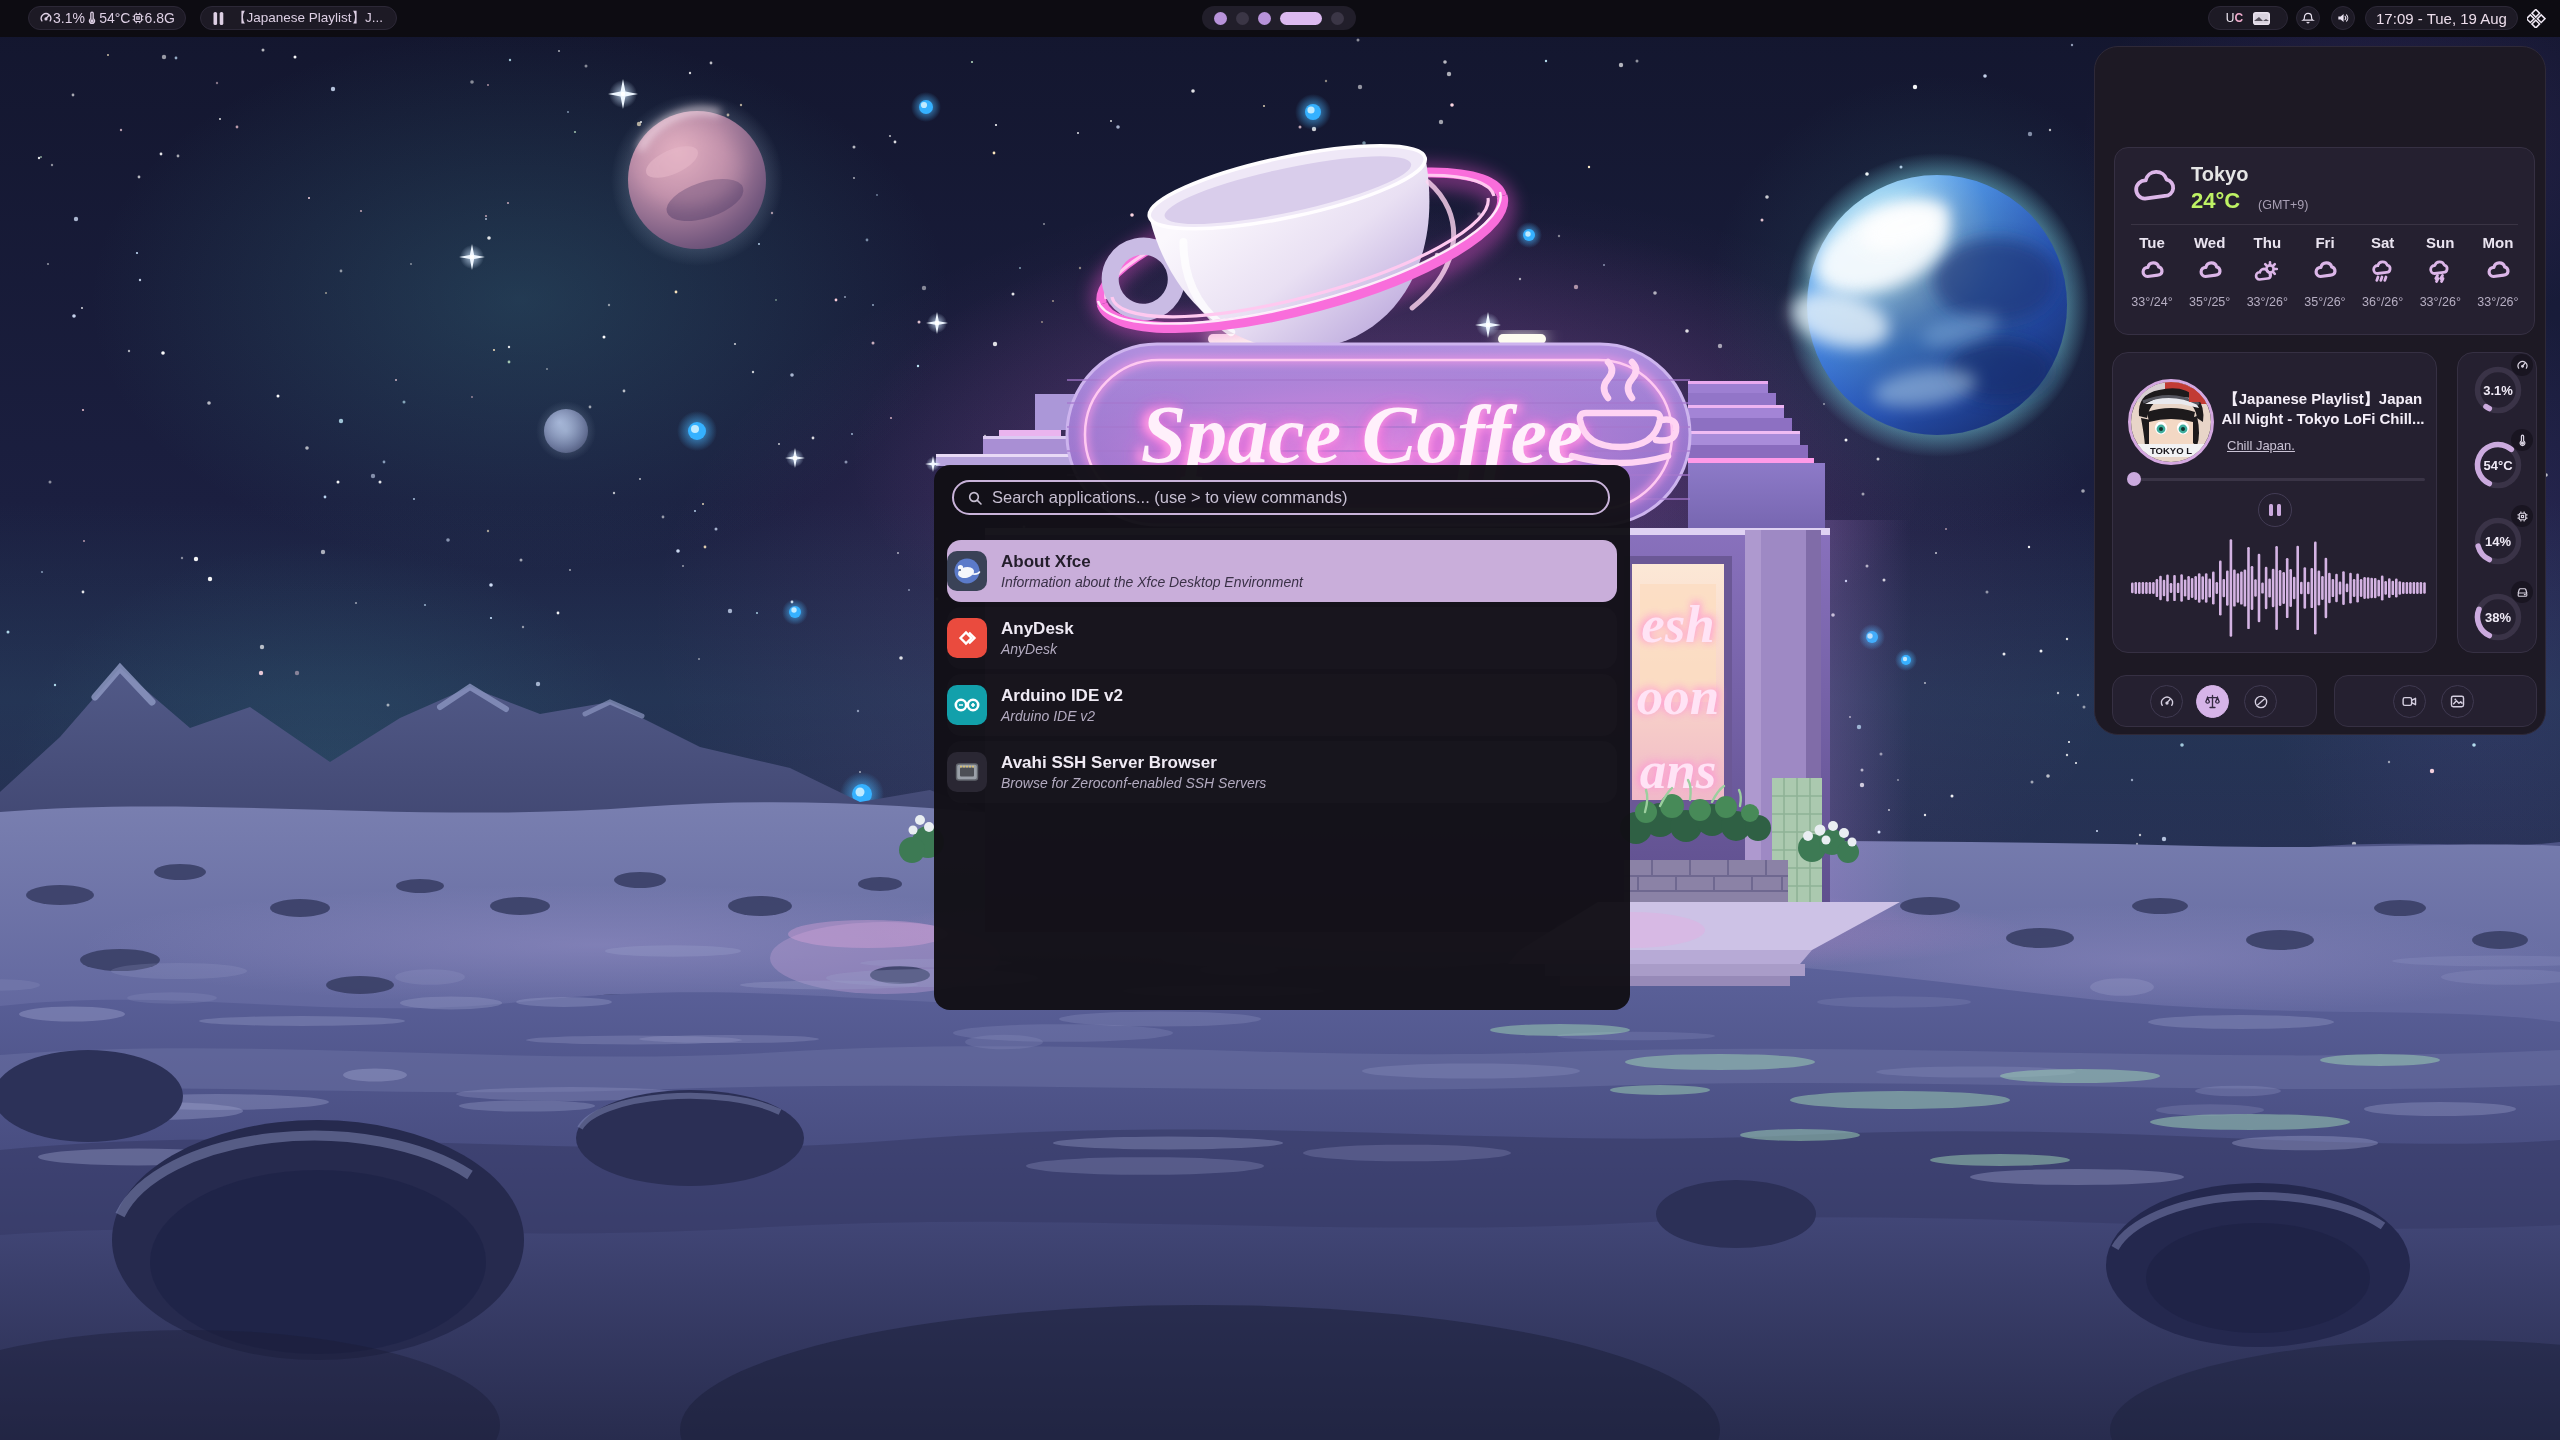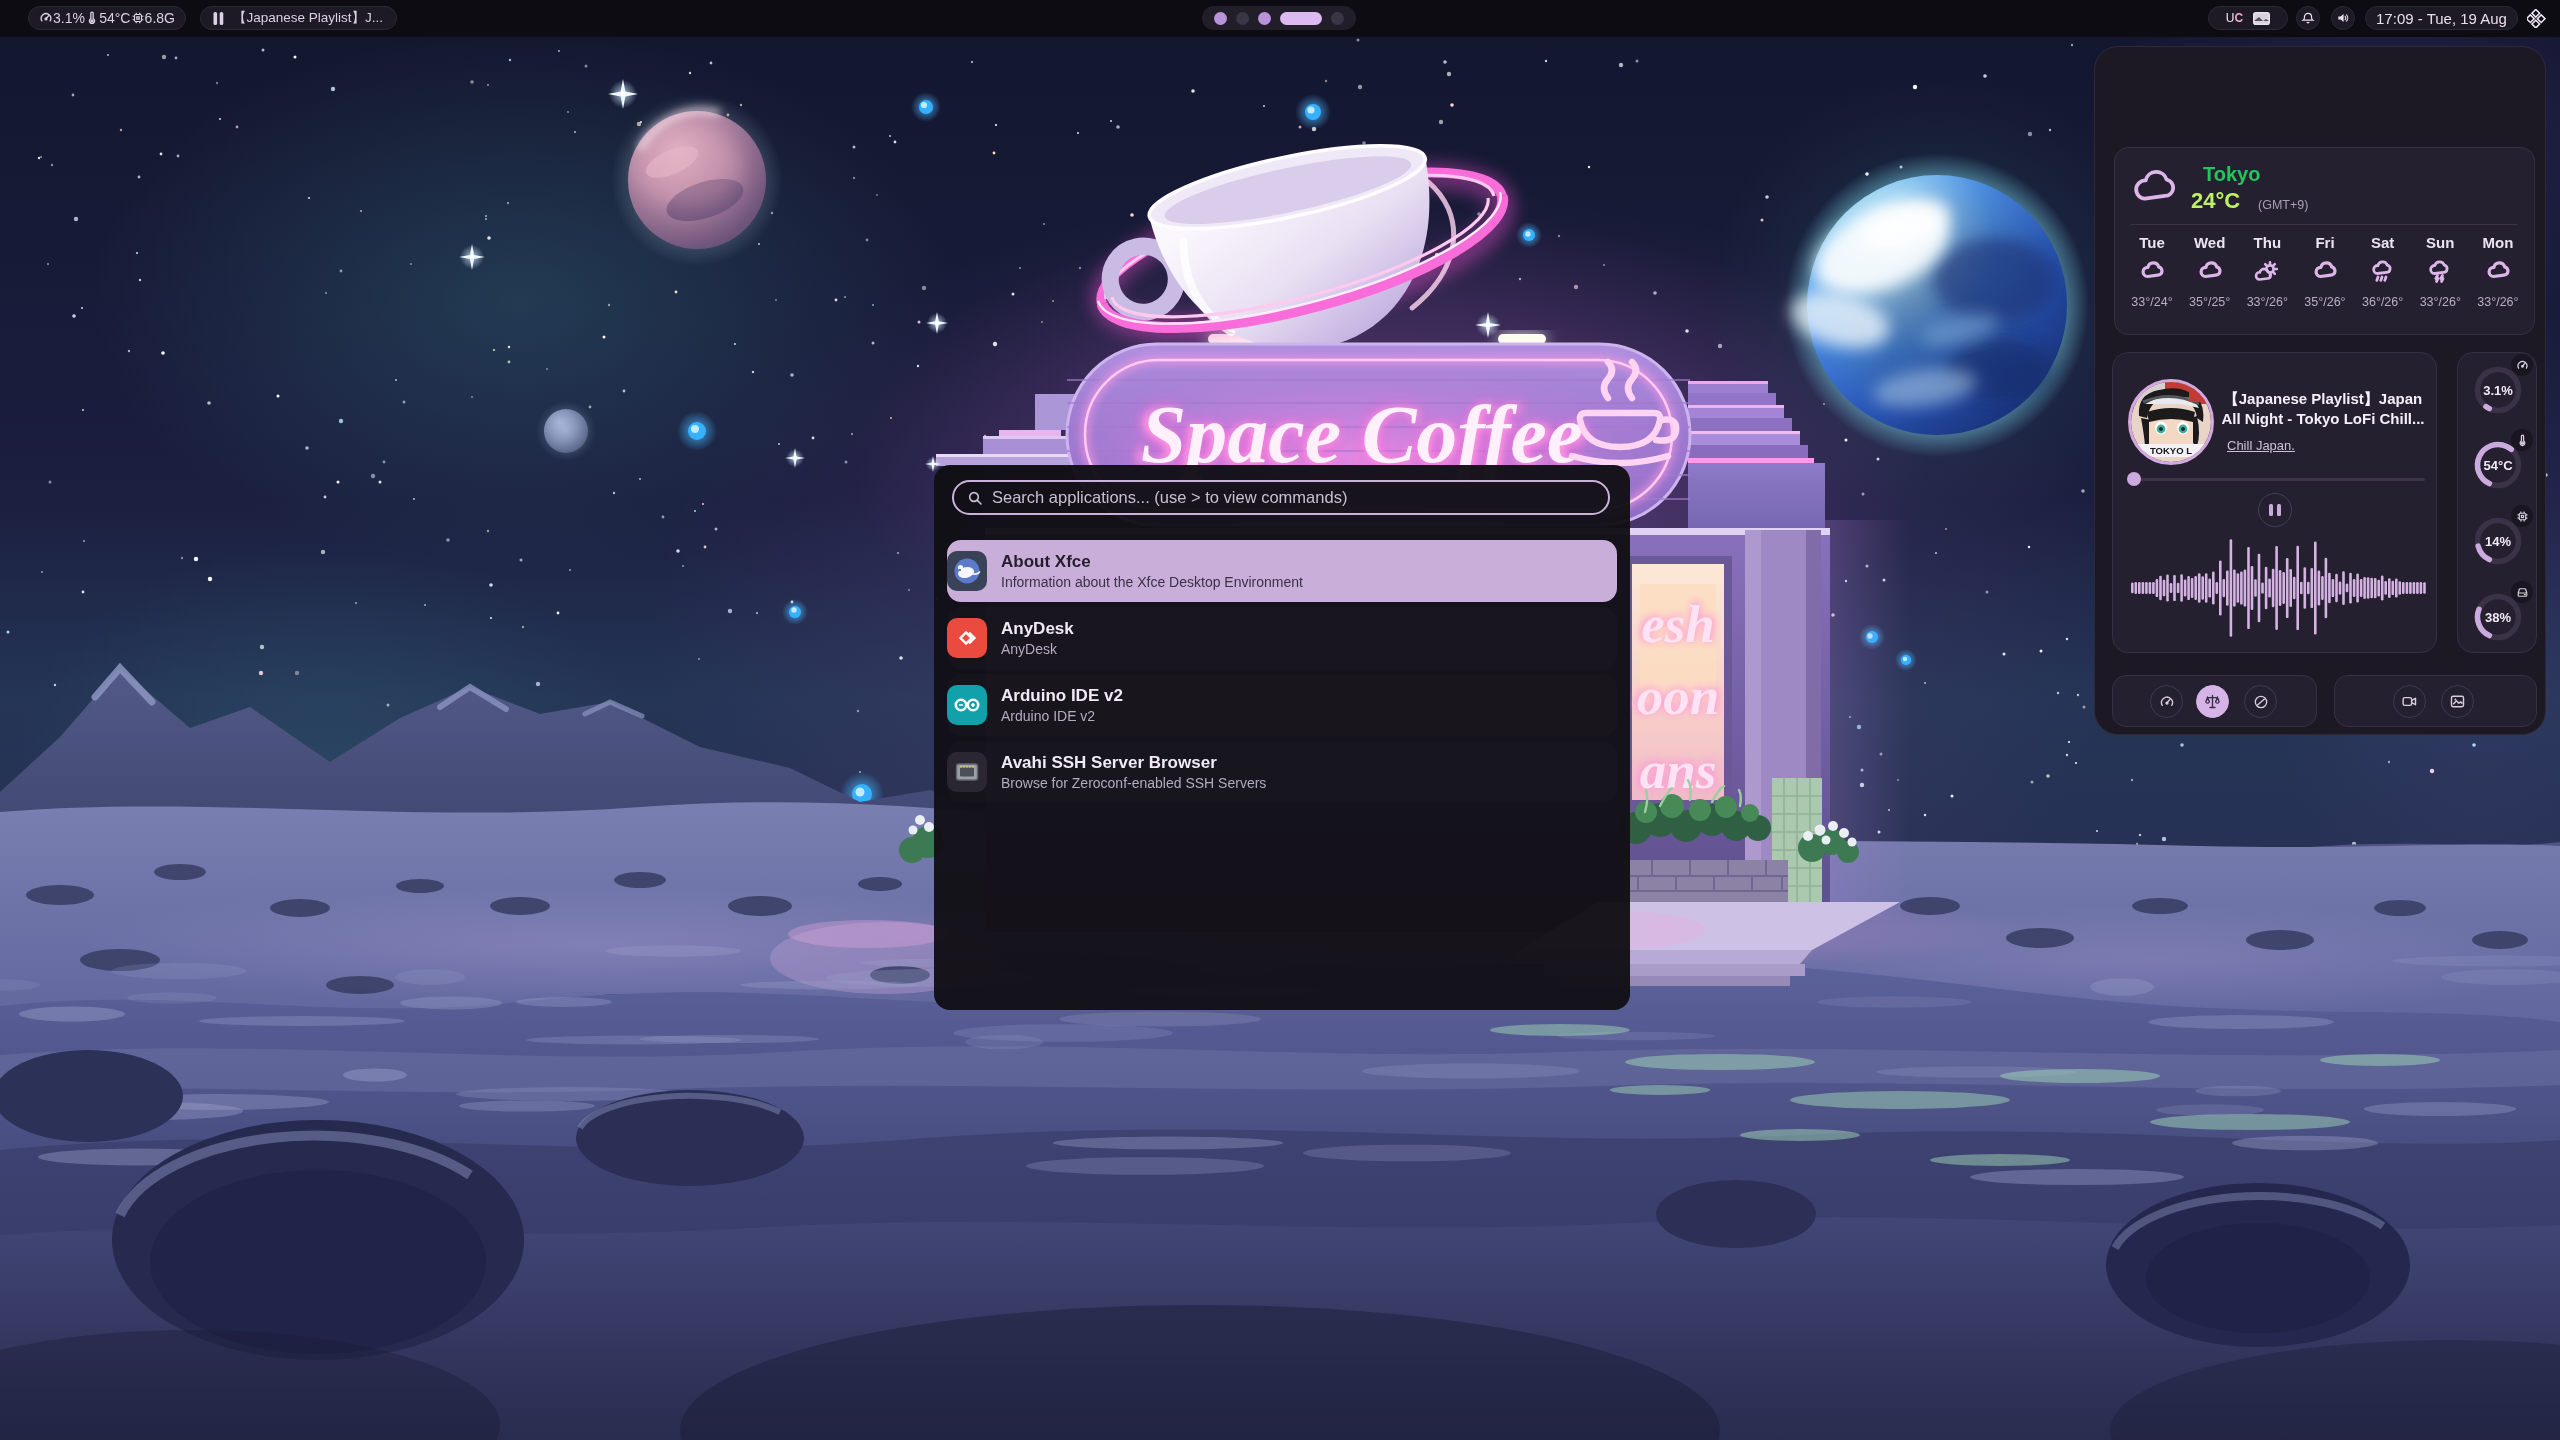--- a/index.html
+++ b/index.html
@@ -19,38 +19,38 @@
 border-radius:16px;}
 #search{position:absolute;left:18px;top:15px;width:658px;height:35px;border:2px solid #c9b3da;border-radius:18px;
 display:flex;align-items:center;color:#c7bfd2;font-size:16.5px;box-sizing:border-box;padding-left:13px;gap:9px;}
 #rows{position:absolute;left:13px;top:75px;width:670px;}
 .row{display:flex;align-items:center;height:62px;margin-bottom:5px;border-radius:14px;
 background:rgba(255,255,255,0.015);}
 .row.sel{background:#c9aeda;}
 .ricon{width:40px;height:40px;flex:0 0 auto;}
 .rtxt{margin-left:14px;}
 .rt{font-size:17px;font-weight:bold;color:#efeaf4;line-height:1.25;}
-.rs{font-size:14px;color:#b3abc0;line-height:1.3;}
+.rs{font-size:14px;color:#b3abc0;line-height:1.3;font-style:italic;}
 .row.sel .rt{color:#241e2c;}
 .row.sel .rs{color:#3a3147;}
 
 #sidebar{position:absolute;left:2094px;top:46px;width:452px;height:689px;background:#1d1924;
 border:1px solid #2e2938;border-radius:24px;box-sizing:border-box;}
 .card{position:absolute;background:#252030;border:1px solid #363043;border-radius:14px;box-sizing:border-box;}
 #card-user{left:19px;top:14px;width:421px;height:70px;}
 #avatar{position:absolute;left:12px;top:14px;width:40px;height:40px;border-radius:50%;border:2px solid #c9a8dd;
 background:radial-gradient(circle at 40% 45%,#4a2c18 0%,#2a160c 45%,#120a06 100%);overflow:hidden;}
 #avatar:before{content:"";position:absolute;left:2px;top:16px;width:36px;height:5px;background:#7d4e20;opacity:.55;
 border-radius:4px;transform:rotate(-18deg);}
 #uname{position:absolute;left:66px;top:11px;font-size:15px;font-weight:bold;color:#f2ecf6;}
 #uptime{position:absolute;left:66px;top:33px;font-size:14.5px;color:#d2cbdc;}
 .sbtn{position:absolute;width:31px;height:31px;border-radius:50%;border:1px solid #3d3650;box-sizing:border-box;
 display:flex;align-items:center;justify-content:center;}
 #card-weather{left:19px;top:100px;width:421px;height:188px;}
-#wcity{position:absolute;left:76px;top:15px;font-size:20px;font-weight:bold;color:#22c55e;margin-left:12px;}
+#wcity{position:absolute;left:76px;top:15px;font-size:20px;font-weight:bold;color:#e5e5e5;}
 #wtemp{position:absolute;left:76px;top:40px;font-size:22px;font-weight:bold;color:#bef264;}
 #wgmt{position:absolute;left:143px;top:50px;font-size:12.5px;color:#a89fb4;}
 #wdiv{position:absolute;left:16px;top:76px;width:387px;height:1px;background:#3a3444;}
 #fct{position:absolute;left:10px;top:86px;width:400px;display:flex;justify-content:space-between;}
 .fcol{width:54px;text-align:center;}
 .fday{font-size:15px;font-weight:bold;color:#eae4f0;}
 .fic{margin-top:9px;}
 .ftmp{font-size:12.5px;color:#b6aec2;margin-top:7px;}
 #card-media{left:17px;top:305px;width:325px;height:301px;border-radius:16px;}
 #album{position:absolute;left:15px;top:26px;width:86px;height:86px;border-radius:50%;border:3px solid #d4a8e0;

